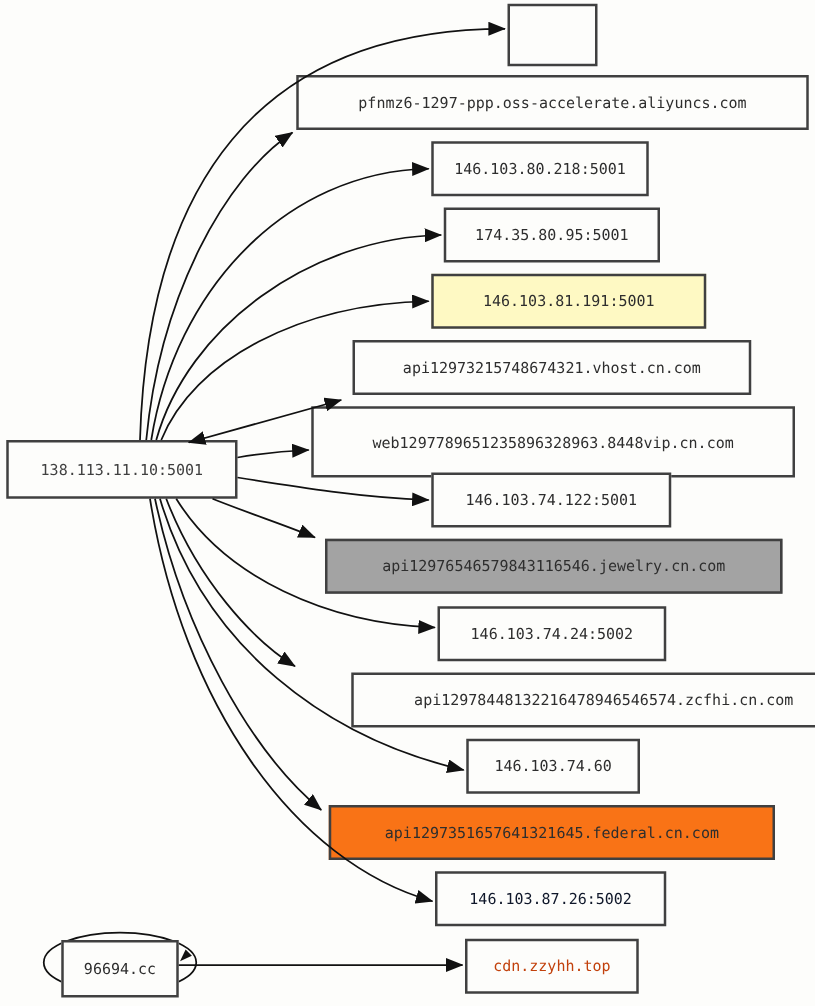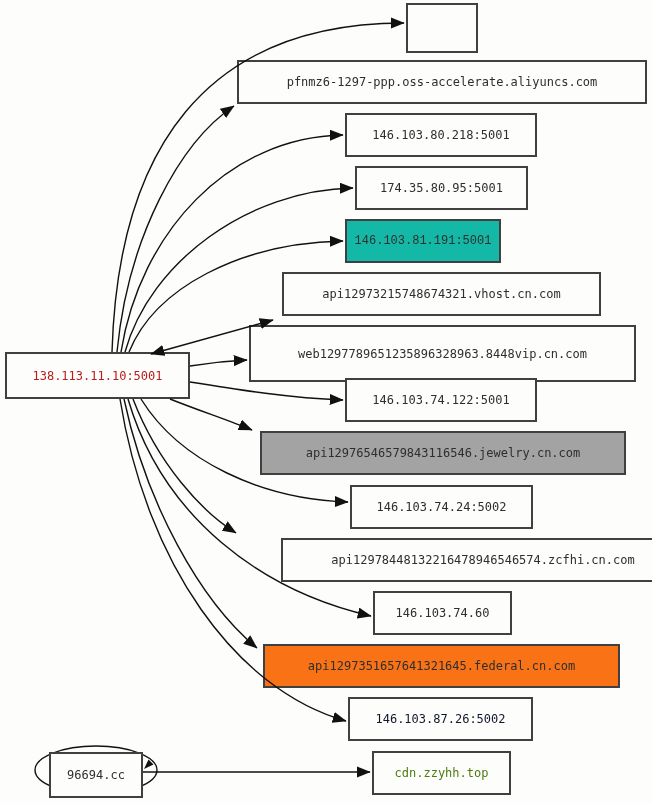--- a/index.html
+++ b/index.html
@@ -42,35 +42,35 @@
 </style>
 </head>
 <body>
 
 <div id="graph-canvas">
   <svg id="edges-under" width="652" height="805" viewBox="0 0 652 805">
       <ellipse cx="96" cy="770" rx="61" ry="24" fill="none" stroke="#111111" stroke-width="1.4"></ellipse>
     </svg>
   <div id="nodes-layer">
       <div class="graph-node" style="left: 5px; top: 352px; width: 185px; height: 47px; border-color: rgb(64, 64, 64); background: rgb(253, 253, 251);">
-        <span class="node-label" style="color: #b91c1c;">138.113.11.10:5001</span>
+        <span class="node-label" style="color: #404040;">138.113.11.10:5001</span>
       </div>
       <div class="graph-node" style="left: 406px; top: 3px; width: 72px; height: 50px; border-color: rgb(64, 64, 64); background: rgb(253, 253, 251);">
         <span class="node-label" style="color: rgb(46, 46, 46);"></span>
       </div>
       <div class="graph-node" style="left: 237px; top: 60px; width: 410px; height: 44px; border-color: rgb(64, 64, 64); background: rgb(253, 253, 251);">
         <span class="node-label" style="color: rgb(46, 46, 46);">pfnmz6-1297-ppp.oss-accelerate.aliyuncs.com</span>
       </div>
-      <div class="graph-node" style="left: 345px; top: 113px; width: 192px; height: 44px; border-color: rgb(64, 64, 64); background: rgb(253, 253, 251);">
+      <div class="graph-node" style="left: 345px; top: 113px; width: 174px; height: 44px; border-color: rgb(64, 64, 64); background: rgb(253, 253, 251);">
         <span class="node-label" style="color: rgb(46, 46, 46);">146.103.80.218:5001</span>
       </div>
       <div class="graph-node" style="left: 355px; top: 166px; width: 173px; height: 44px; border-color: rgb(64, 64, 64); background: rgb(253, 253, 251); text-align: right;">
         <span class="node-label" style="color: rgb(46, 46, 46);">174.35.80.95:5001</span>
       </div>
-      <div class="graph-node" style="left: 345px; top: 219px; width: 156px; height: 44px; border-color: rgb(64, 64, 64); background: #14b8a6; font-family: Liberation Mono, monospace;">
+      <div class="graph-node" style="left: 345px; top: 219px; width: 220px; height: 44px; border-color: rgb(64, 64, 64); background: #fef9c3;">
         <span class="node-label" style="color: rgb(46, 46, 46);">146.103.81.191:5001</span>
       </div>
       <div class="graph-node" style="left: 282px; top: 272px; width: 319px; height: 44px; border-color: rgb(64, 64, 64); background: rgb(253, 253, 251);">
         <span class="node-label" style="color: rgb(46, 46, 46);">api12973215748674321.vhost.cn.com</span>
       </div>
       <div class="graph-node" style="left: 249px; top: 325px; width: 387px; height: 57px; border-color: rgb(64, 64, 64); background: rgb(253, 253, 251);">
         <span class="node-label" style="color: rgb(46, 46, 46);">web1297789651235896328963.8448vip.cn.com</span>
       </div>
       <div class="graph-node" style="left: 345px; top: 378px; width: 192px; height: 44px; border-color: rgb(64, 64, 64); background: rgb(253, 253, 251);">
         <span class="node-label" style="color: rgb(46, 46, 46);">146.103.74.122:5001</span>
@@ -90,21 +90,21 @@
       <div class="graph-node" style="left: 263px; top: 644px; width: 357px; height: 44px; border-color: rgb(64, 64, 64); background: #f97316;">
         <span class="node-label" style="color: rgb(46, 46, 46);">api1297351657641321645.federal.cn.com</span>
       </div>
       <div class="graph-node" style="left: 348px; top: 697px; width: 185px; height: 44px; border-color: rgb(64, 64, 64); background: rgb(253, 253, 251);">
         <span class="node-label" style="color: #0f172a;">146.103.87.26:5002</span>
       </div>
       <div class="graph-node" style="left: 49px; top: 752px; width: 94px; height: 46px; border-color: rgb(64, 64, 64); background: rgb(253, 253, 251);">
         <span class="node-label" style="color: rgb(46, 46, 46);">96694.cc</span>
       </div>
       <div class="graph-node" style="left: 372px; top: 751px; width: 139px; height: 44px; border-color: rgb(64, 64, 64); background: rgb(253, 253, 251);">
-        <span class="node-label" style="color: #4d7c0f;">cdn.zzyhh.top</span>
+        <span class="node-label" style="color: #c2410c;">cdn.zzyhh.top</span>
       </div>
     </div>
   <svg id="edges-over" width="652" height="805" viewBox="0 0 652 805">
     <defs>
       <marker id="arrow-end" viewBox="0 0 10 8" refX="9.5" refY="4" markerWidth="10" markerHeight="8" orient="auto">
         <path d="M0,0 L10,4 L0,8 z" fill="#111111"></path>
       </marker>
       <marker id="arrow-start" viewBox="0 0 10 8" refX="9.5" refY="4" markerWidth="10" markerHeight="8" orient="auto-start-reverse">
         <path d="M0,0 L10,4 L0,8 z" fill="#111111"></path>
       </marker>

